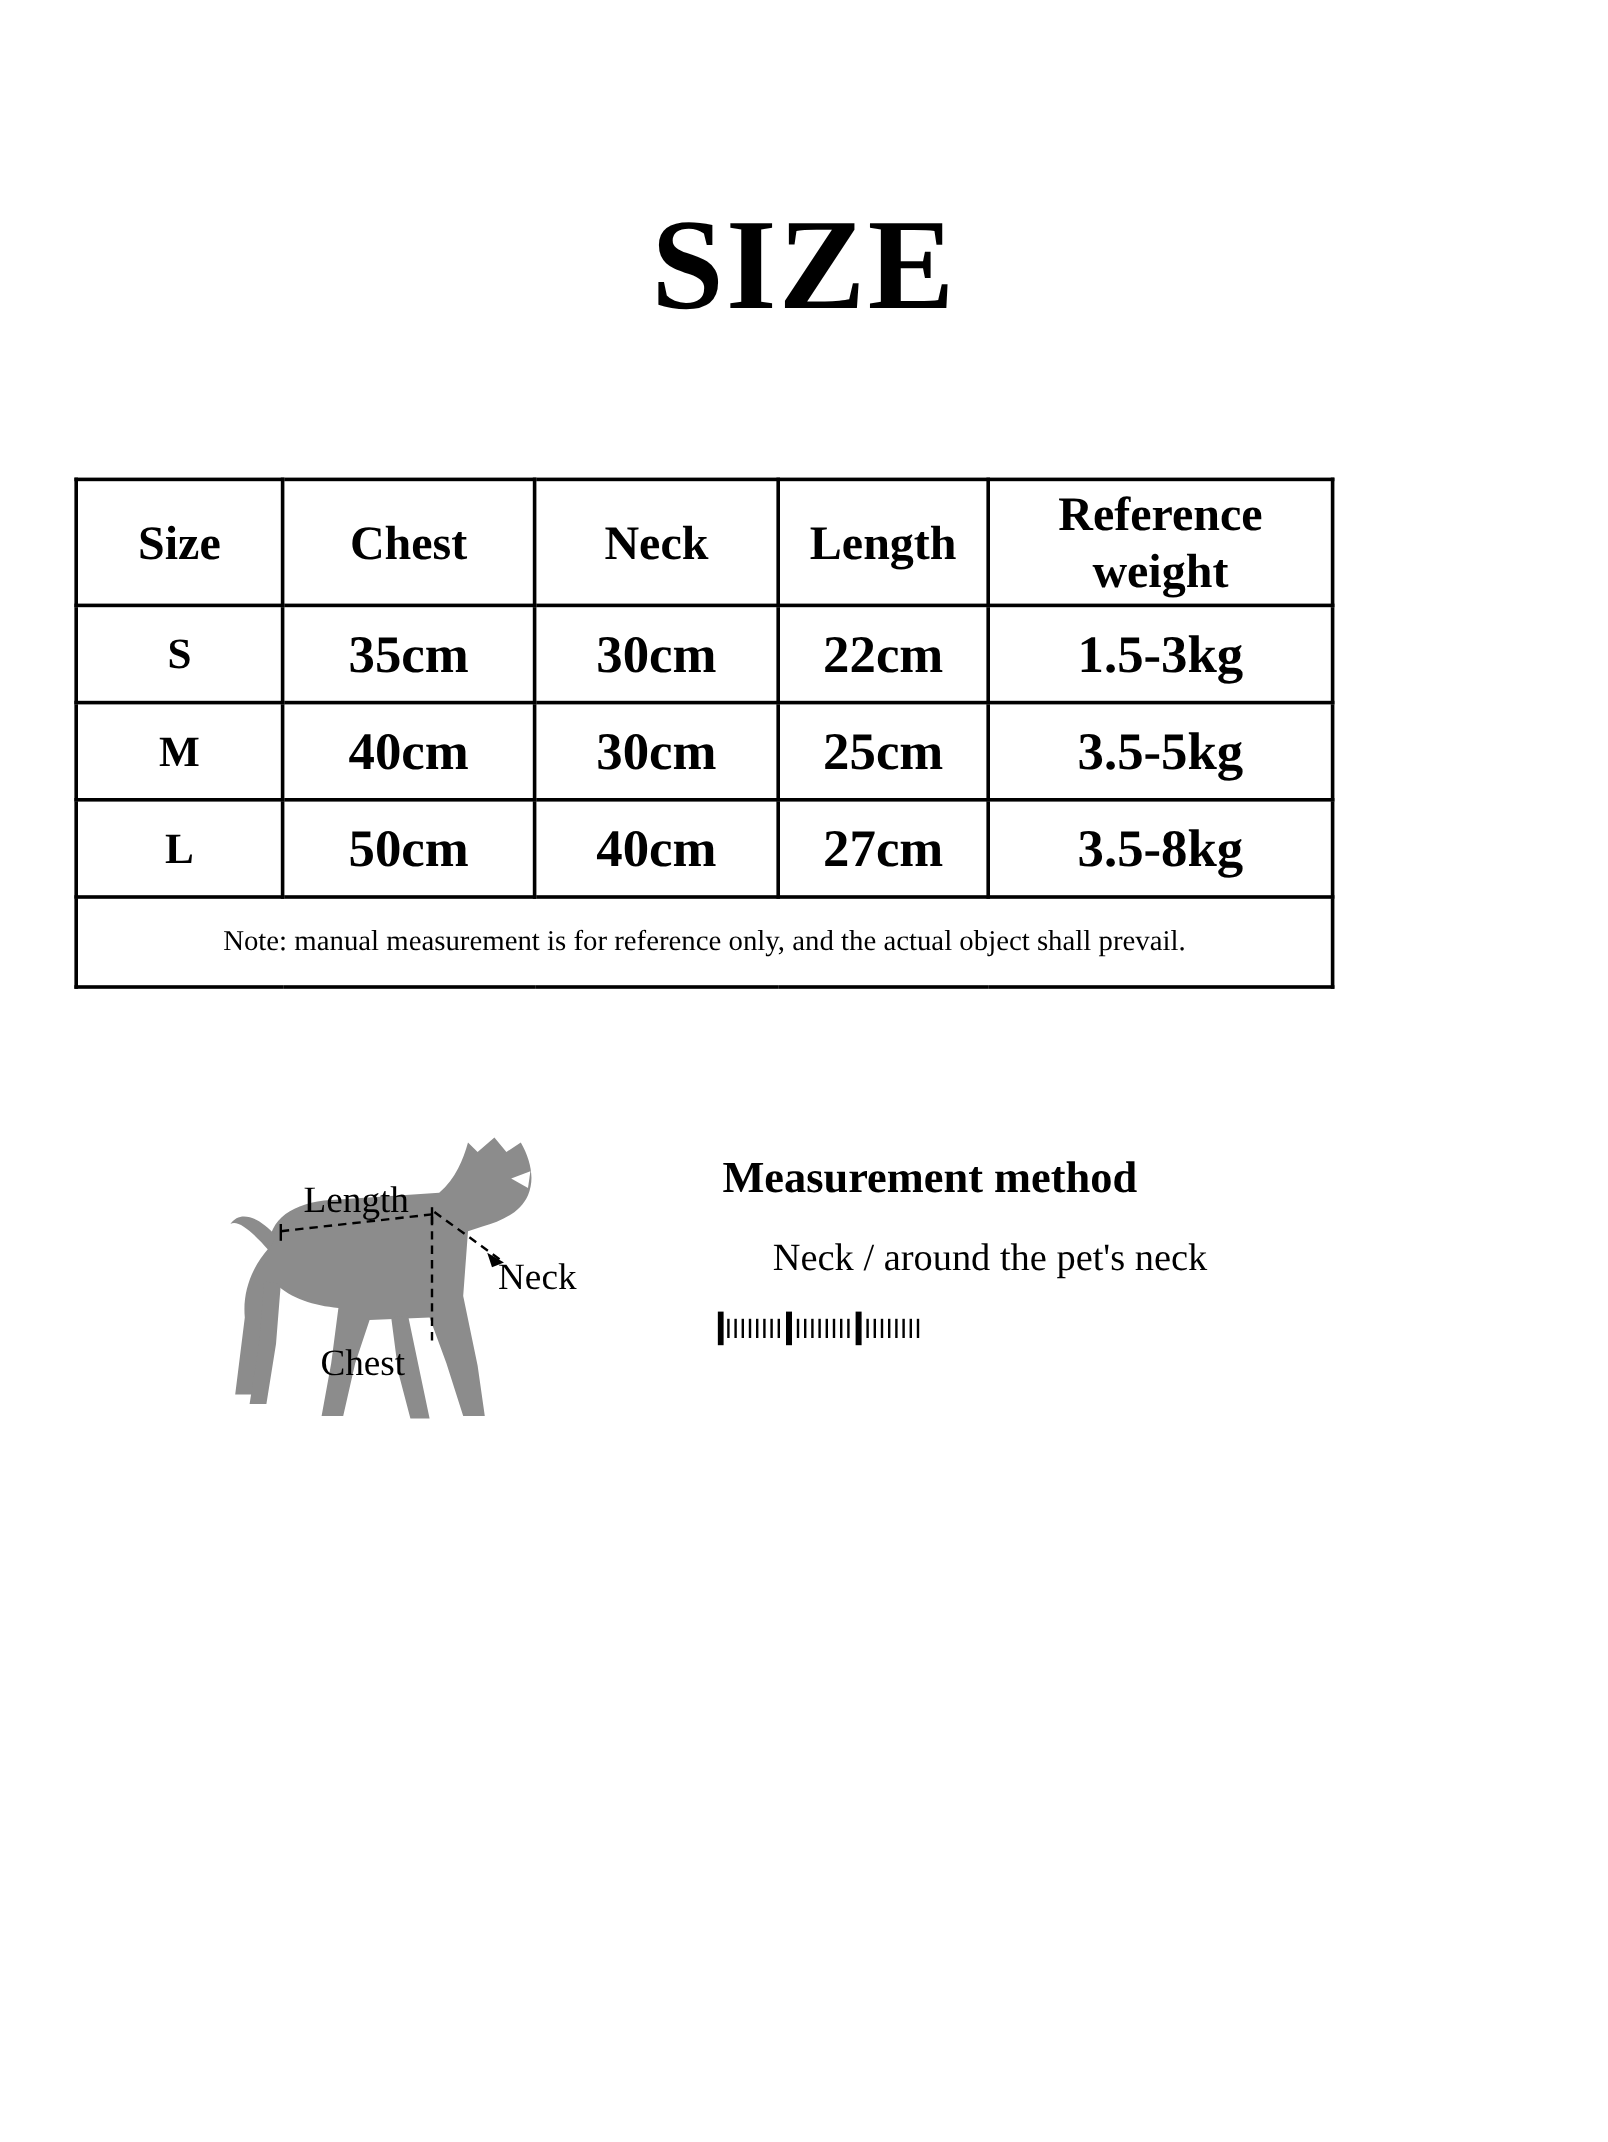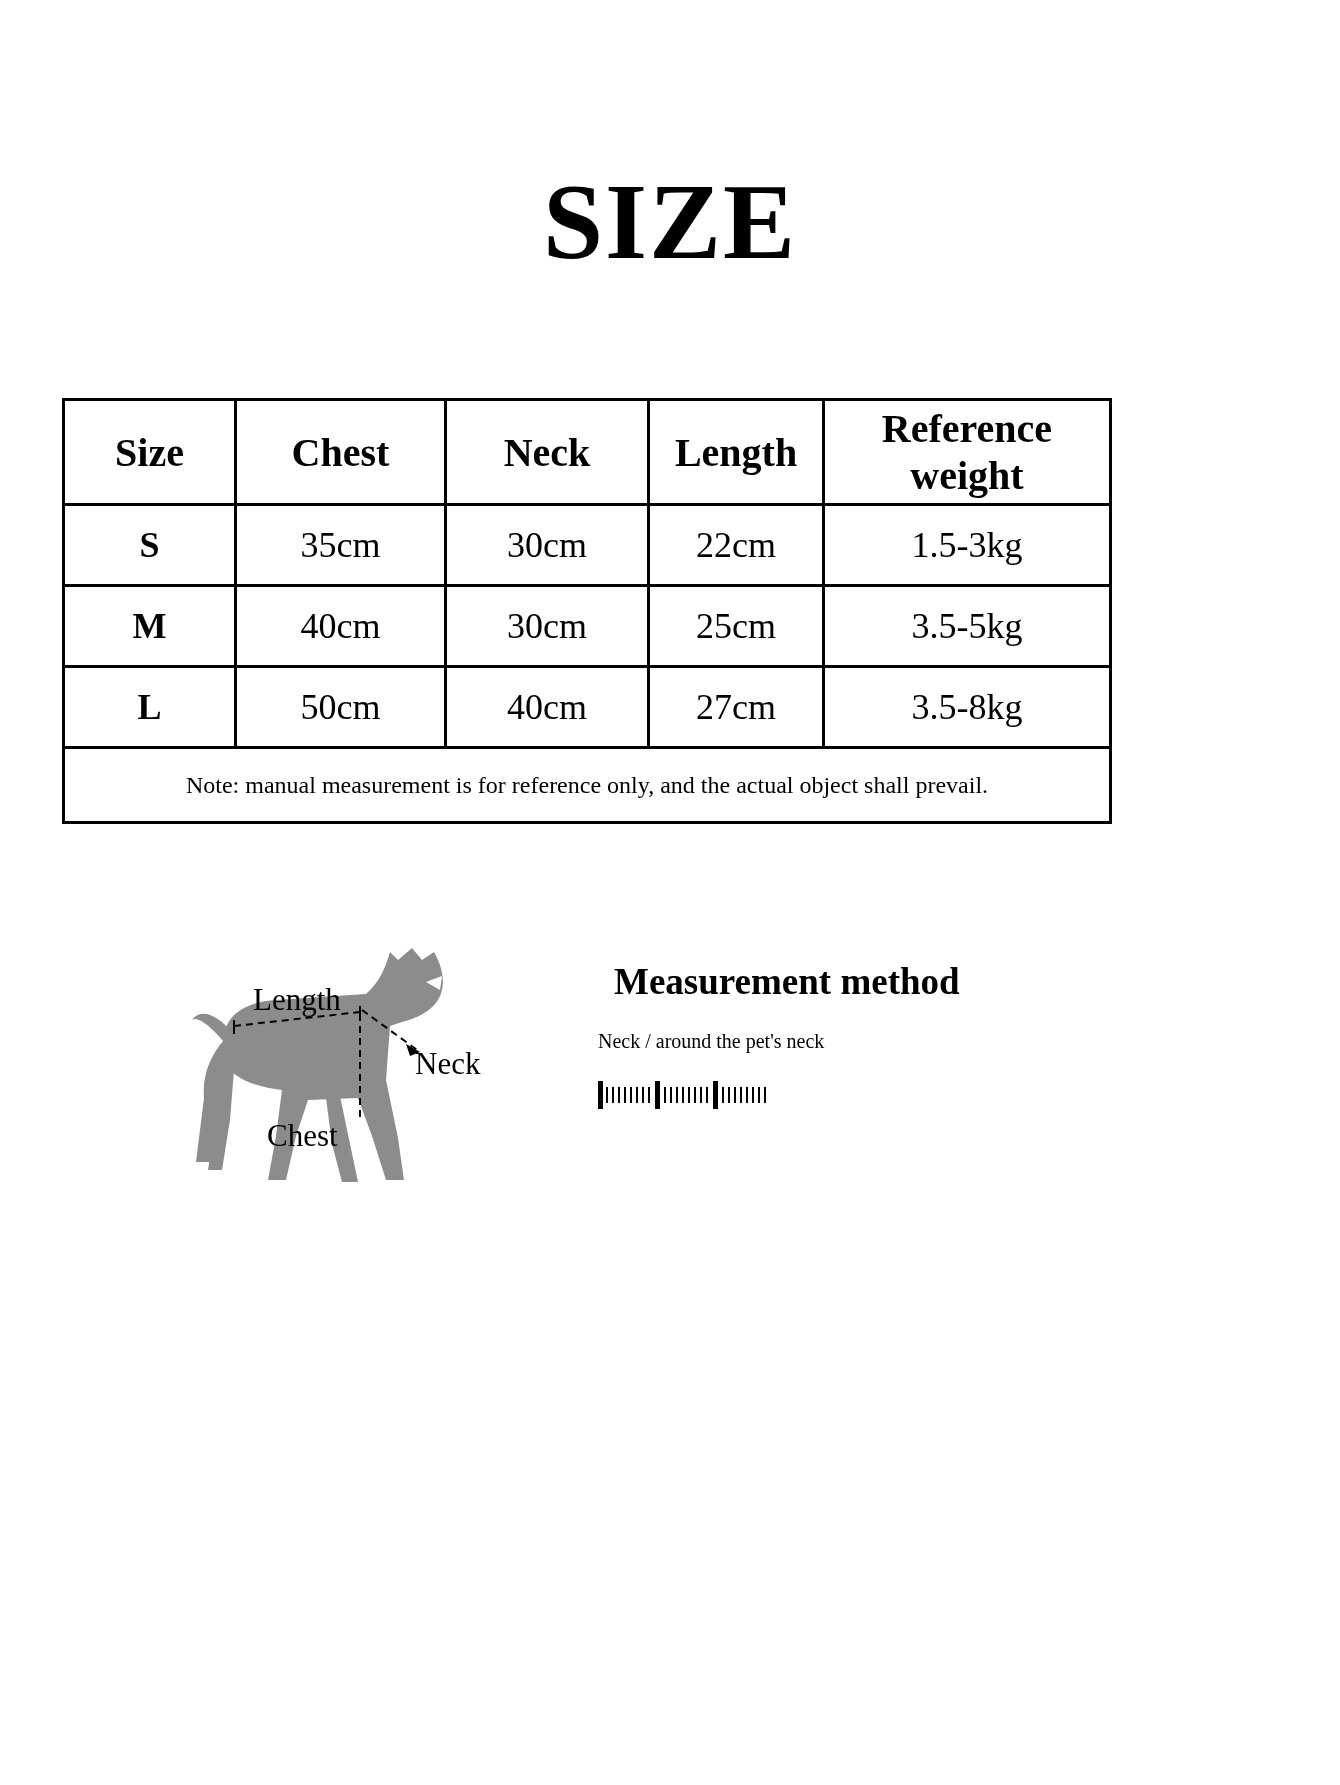--- a/index.html
+++ b/index.html
@@ -48,24 +48,24 @@
     text-align: center;
     font-family: "Liberation Serif", serif;
   }
   table.size-table thead th {
     font-size: 40px;
     font-weight: bold;
     height: 80px;
     padding: 4px 2px;
   }
   table.size-table tbody td {
-    font-size: 36px;
+    font-size: 44px;
     height: 74px;
     padding: 2px;
-    font-weight: normal;
+    font-weight: bold;
   }
   table.size-table tbody td.size-cell {
     font-weight: bold;
     font-size: 36px;
   }
   table.size-table tfoot td {
     font-size: 24px;
     height: 64px;
     font-weight: normal;
     padding: 4px 10px;
@@ -100,29 +100,30 @@
   .method-block {
     position: absolute;
     left: 598px;
     top: 962px;
     width: 620px;
   }
   .method-title {
     font-family: "Liberation Serif", serif;
     font-size: 37px;
     font-weight: bold;
-    margin: 0 0 28px 16px;
+    margin: 0 0 28px 4px;
     line-height: 1.1;
   }
   .method-line {
     font-family: "Liberation Serif", serif;
-    font-size: 20px;
+    font-size: 32px;
     line-height: 1.0;
     margin-bottom: 28px;
     white-space: nowrap;
+    margin-left: 46px;
   }
   .ruler {
     margin-top: 6px;
   }
 </style>
 </head>
 <body>
 
 <div class="page-title">SIZE</div>
 

